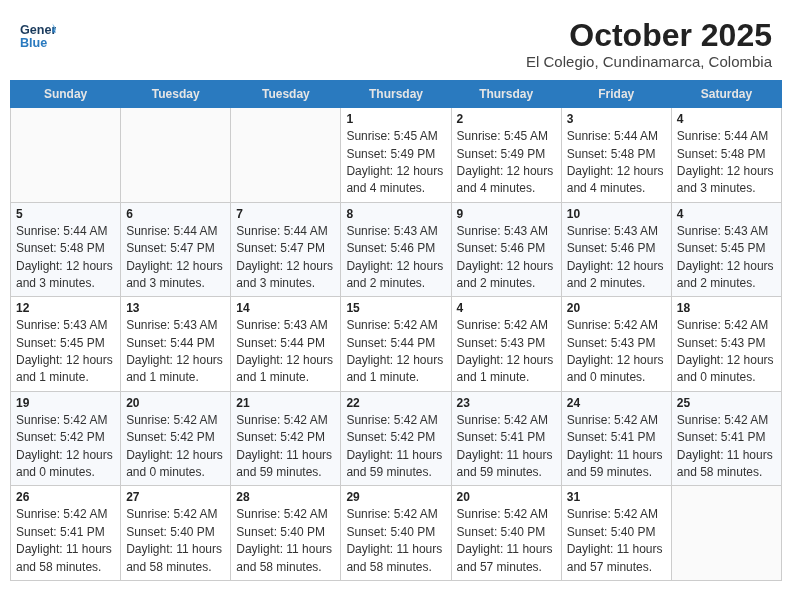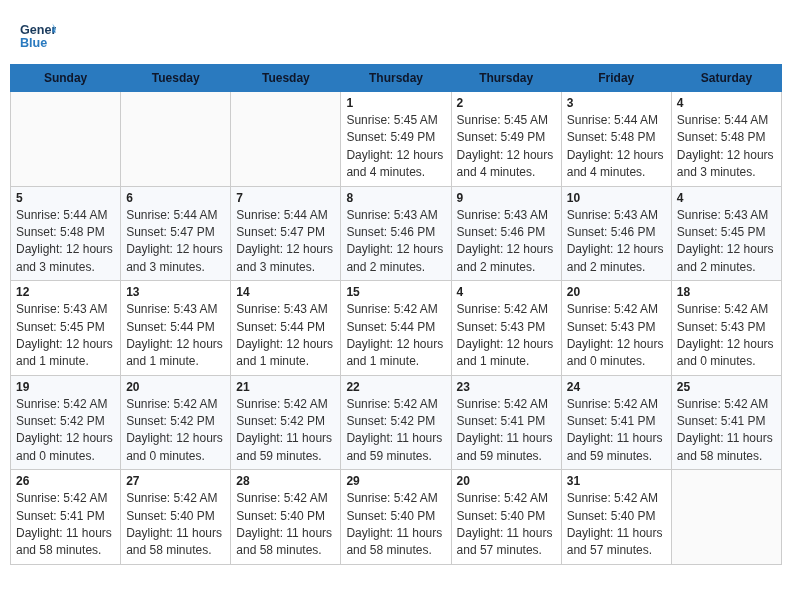--- a/index.html
+++ b/index.html
@@ -41,21 +41,21 @@
       font-weight: normal;
     }
     .calendar {
       width: 100%;
       border-collapse: collapse;
       margin-top: 6px;
       font-size: 11px;
     }
     .calendar th {
       background: #2a7abf;
-      color: #0f172a;
+      color: #e5e5e5;
       text-align: center;
       padding: 6px 20px;
       font-size: 12px;
       font-weight: bold;
       border: 1px solid #2a7abf;
     }
     .calendar td {
       border: 1px solid #ccc;
       vertical-align: top;
       padding: 4px 5px;
@@ -92,20 +92,24 @@
 <div class="header">
   <div class="logo">
     <div class="logo-row">
       <svg class="logo-svg" viewBox="0 0 40 36">
         <text x="0" y="16" font-family="Arial" font-size="14" font-weight="bold" fill="#1a3a5c">General</text>
         <text x="0" y="30" font-family="Arial" font-size="14" font-weight="bold" fill="#2a7abf">Blue</text>
         <polygon points="36,8 40,14 36,14" fill="#2a7abf"></polygon>
         <polygon points="36,4 42,12 38,12" fill="#4a9ad4" opacity="0.7"></polygon>
       </svg>
     </div>
+  </div>
+  <div class="title-block">
+    <h1>October 2025</h1>
+    <h2>El Colegio, Cundinamarca, Colombia</h2>
   </div>
 </div>
 
 <table class="calendar">
   <thead>
     <tr>
       <th>Sunday</th>
       <th>Tuesday</th>
       <th>Tuesday</th>
       <th>Thursday</th>

